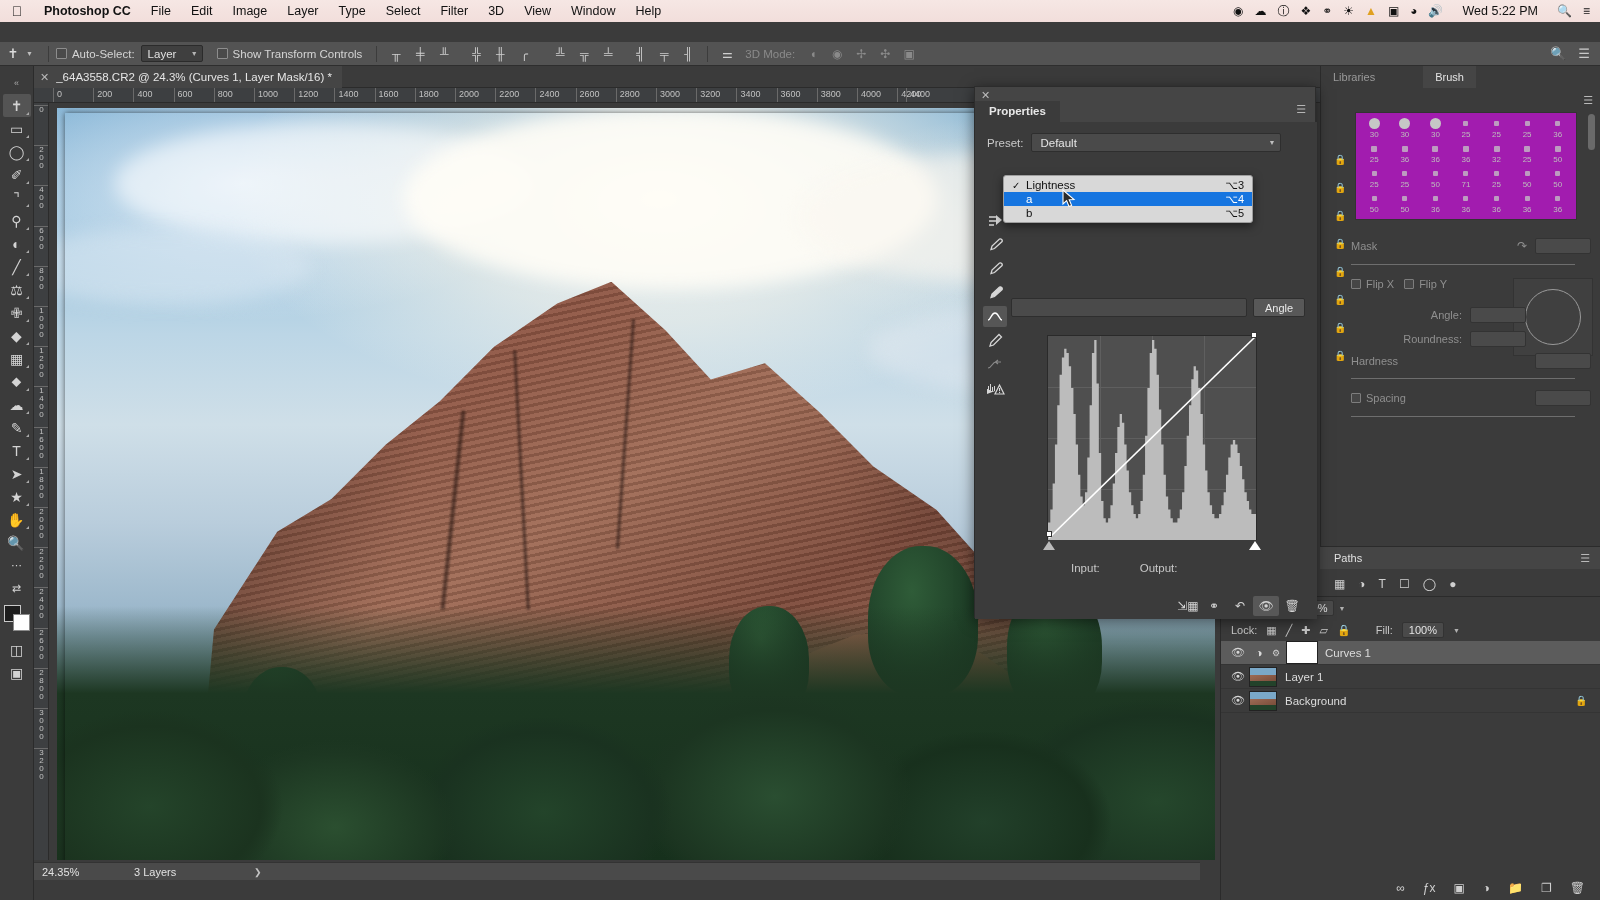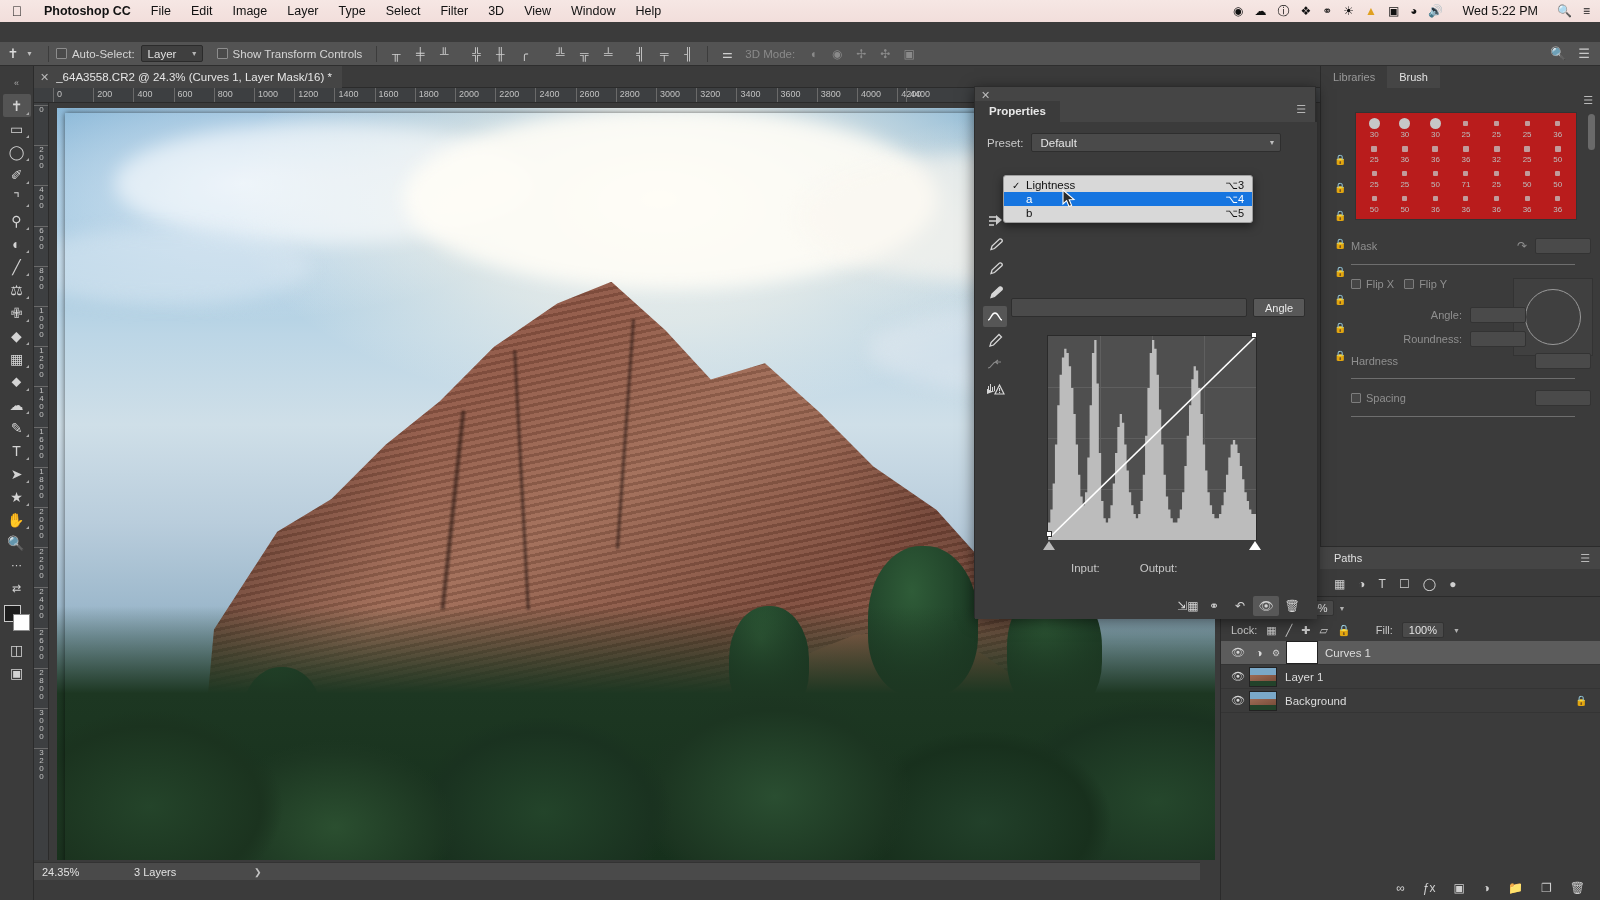--- a/index.html
+++ b/index.html
@@ -159,29 +159,29 @@
     border-top:1px solid #333;
   }
   .statusbar .zoom { padding-left:8px; width:100px; }
   .statusbar .layers-cnt { width:120px; }
   .statusbar .arrow { font-size:9px; color:#c3c3c3; }
   .hscroll { position:absolute; left:49px; top:862px; width:1151px; height:11px;}
   .hscroll .thumb { position:absolute; left:110px; top:3px; width:780px; height:6px; background:#6e6e6e; border-radius:3px;}
 
   
   .dock { position:absolute; left:1320px; top:66px; width:280px; height:834px; background:#3b3b3b; border-left:1px solid #2b2b2b; }
-  .dock-tabs { position:absolute; left:0; top:0; width:280px; height:22px; background:#3b3b3b; display:flex; align-items:flex-end; }
+  .dock-tabs { position:absolute; left:0; top:0; width:280px; height:22px; background:#3b3b3b; display:flex; align-items:flex-end;gap:36px; }
   .dock-tab { height:22px; line-height:22px; padding:0 12px; font-size:11px; color:#9a9a9a; }
   .dock-tab.active { background:#454545; color:#e3e3e3; }
   .collapse-ico { position:absolute; right:8px; top:26px; font-size:9px; color:#a0a0a0;}
   .brush-panel { position:absolute; left:0; top:22px; width:280px; height:478px; background:#3b3b3b; }
   .brush-hdr { position:absolute; right:8px; top:6px; font-size:11px; color:#b9b9b9; }
   .brush-grid {
     position:absolute; left:34px; top:24px; width:222px; height:108px;
-    background:#b91c1c; border:1px solid #333; overflow:hidden; padding:4px 3px;
+    background:#a21caf; border:1px solid #333; overflow:hidden; padding:4px 3px;
     display:grid; grid-template-columns:repeat(7,1fr); gap:2px 0px;
   }
   .bcell { text-align:center; font-size:8px; color:#bdbdbd; line-height:10px; }
   .bcell .tip { height:13px; display:flex; align-items:center; justify-content:center; }
   .bcell .dot { background:#c6c6c6; border-radius:50%; display:inline-block; }
   .bscroll { position:absolute; right:6px; top:26px; width:7px; height:36px; background:#6a6a6a; border-radius:4px;}
   .brow { position:absolute; left:30px; font-size:11px; color:#8f8f8f; display:flex; align-items:center; width:240px;}
   .bfield { background:#4a4a4a; border:1px solid #333; height:16px; border-radius:2px;}
   .bslider { position:absolute; left:30px; height:1px; background:#6e6e6e; width:224px;}
   .bcircle { position:absolute; right:18px; width:56px; height:56px; border:1px solid #9a9a9a; border-radius:50%;}

